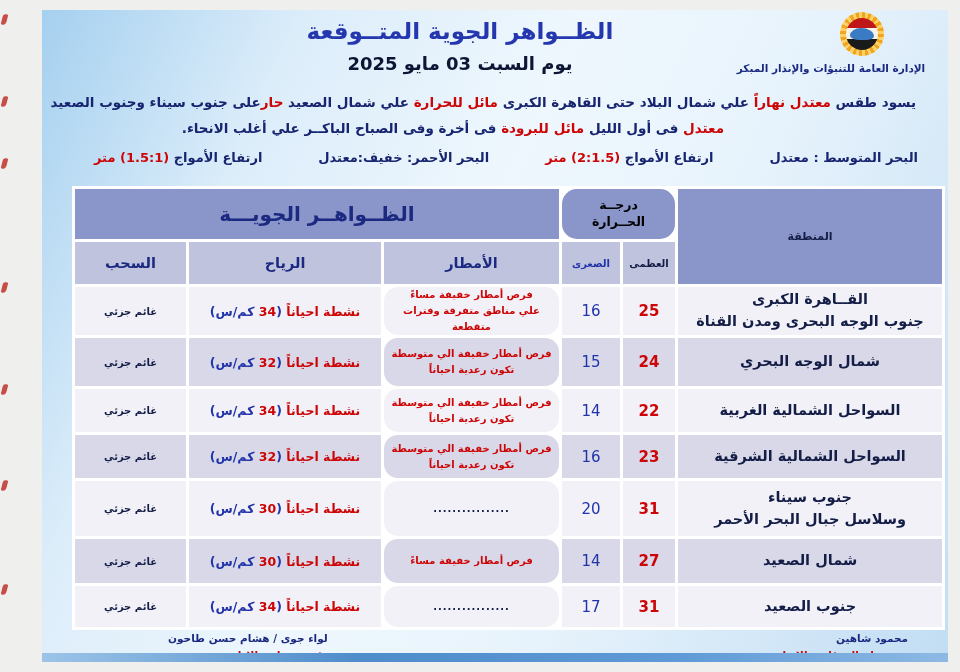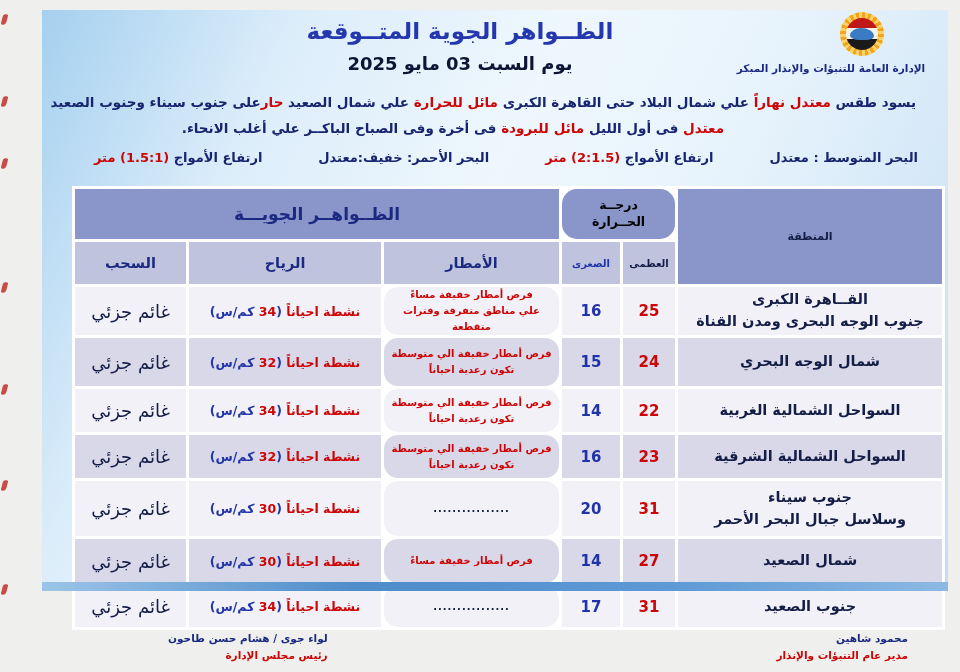--- a/index.html
+++ b/index.html
@@ -2,21 +2,21 @@
 <html lang="ar"><head>
 <meta charset="utf-8">
 <style>
   html,body{margin:0;padding:0;}
   body{
     width:960px;height:672px;overflow:hidden;position:relative;
     background:#efefee;
     font-family:"DejaVu Sans", sans-serif;
   }
   .doc{
-    position:absolute;left:42px;top:10px;width:906px;height:581px;
+    position:absolute;left:42px;top:10px;width:906px;height:652px;
     background:linear-gradient(115deg,#a5d0ef 0%,#dcedfa 22%,#eef7fd 45%,#e7f3fc 65%,#c2ddf3 100%);
   }
   .edge-mark{
     position:absolute;left:2px;width:5px;height:11px;background:#c23b34;
     border-radius:3px 1px 4px 1px;transform:rotate(14deg);opacity:.9;
   }
   
   .head-center{position:absolute;top:8px;left:0;width:100%;padding-right:70px;box-sizing:border-box;text-align:center;}
   .doc-title{font-size:23px;font-weight:bold;color:#2437ae;letter-spacing:0;}
   .doc-date{font-size:18px;font-weight:bold;color:#0d1534;margin-top:9px;}
@@ -38,36 +38,36 @@
   .seg-navy{color:#17246f;}
   
   .sea-line{position:absolute;top:140px;left:52px;right:30px;direction:rtl;display:flex;
     justify-content:space-between;font-size:13px;font-weight:bold;color:#17246f;white-space:nowrap;}
   
   .tbl-wrap{position:absolute;top:176px;left:30px;width:873px;}
   table.weather{direction:rtl;border-collapse:separate;border-spacing:3px;background:#ffffff;
     table-layout:fixed;width:873px;}
   table.weather td{padding:0 2px;text-align:center;vertical-align:middle;overflow:hidden;}
   .hd-band{background:#8a95c9;color:#1b2a80;font-weight:bold;}
-  .hd-phen{font-size:17px;letter-spacing:1px;}
+  .hd-phen{font-size:20px;letter-spacing:1px;}
   .hd-temp{font-size:12.5px;color:#000000;line-height:1.35;border-radius:15px;}
   .hd-region{font-size:11px;color:#131d46;}
   .hd-sub{background:#bfc3de;font-weight:bold;}
   .hd-clouds,.hd-wind,.hd-rain{font-size:14.5px;color:#1b2a80;}
   .hd-min{font-size:10px;color:#2133a8;}
   .hd-max{font-size:10px;color:#131d46;}
   tbody tr:nth-child(odd) td{background:#f2f1f8;}
   tbody tr:nth-child(even) td{background:#d9d8e9;}
   td.cell-region{font-size:14.5px;font-weight:bold;color:#131d46;line-height:1.5;}
   td.cell-max{font-size:15px;font-weight:bold;color:#cc0606;}
-  td.cell-min{font-size:15px;font-weight:bold;color:#2133a8;}
+  td.cell-min{font-size:15px;font-weight:normal;color:#2133a8;}
   td.cell-rain{font-size:10px;font-weight:bold;color:#cc0606;line-height:1.6;border-radius:14px;}
   td.cell-rain.dots{color:#131d46;letter-spacing:1px;}
   td.cell-wind{font-size:12.5px;font-weight:bold;}
-  td.cell-clouds{font-size:18px;font-weight:normal;color:#131d46;}
+  td.cell-clouds{font-size:10px;font-weight:bold;color:#131d46;}
   .wind-navy{color:#2133a8;}
   .wind-red{color:#cc0606;}
   
   .footer{position:absolute;top:620px;left:0;width:100%;direction:rtl;display:flex;
     justify-content:space-between;box-sizing:border-box;padding:0 40px 0 60px;}
   .sig{text-align:right;font-weight:bold;font-size:10.5px;line-height:1.6;}
   .sig .sig-name{color:#1b2a80;}
   .sig .sig-title{color:#cc0606;}
   .bottom-strip{position:absolute;bottom:0;left:0;width:100%;height:9px;
     background:linear-gradient(to right,#9cc4e8,#4e8cca 35%,#5e9ad6 70%,#8db9e4);}

